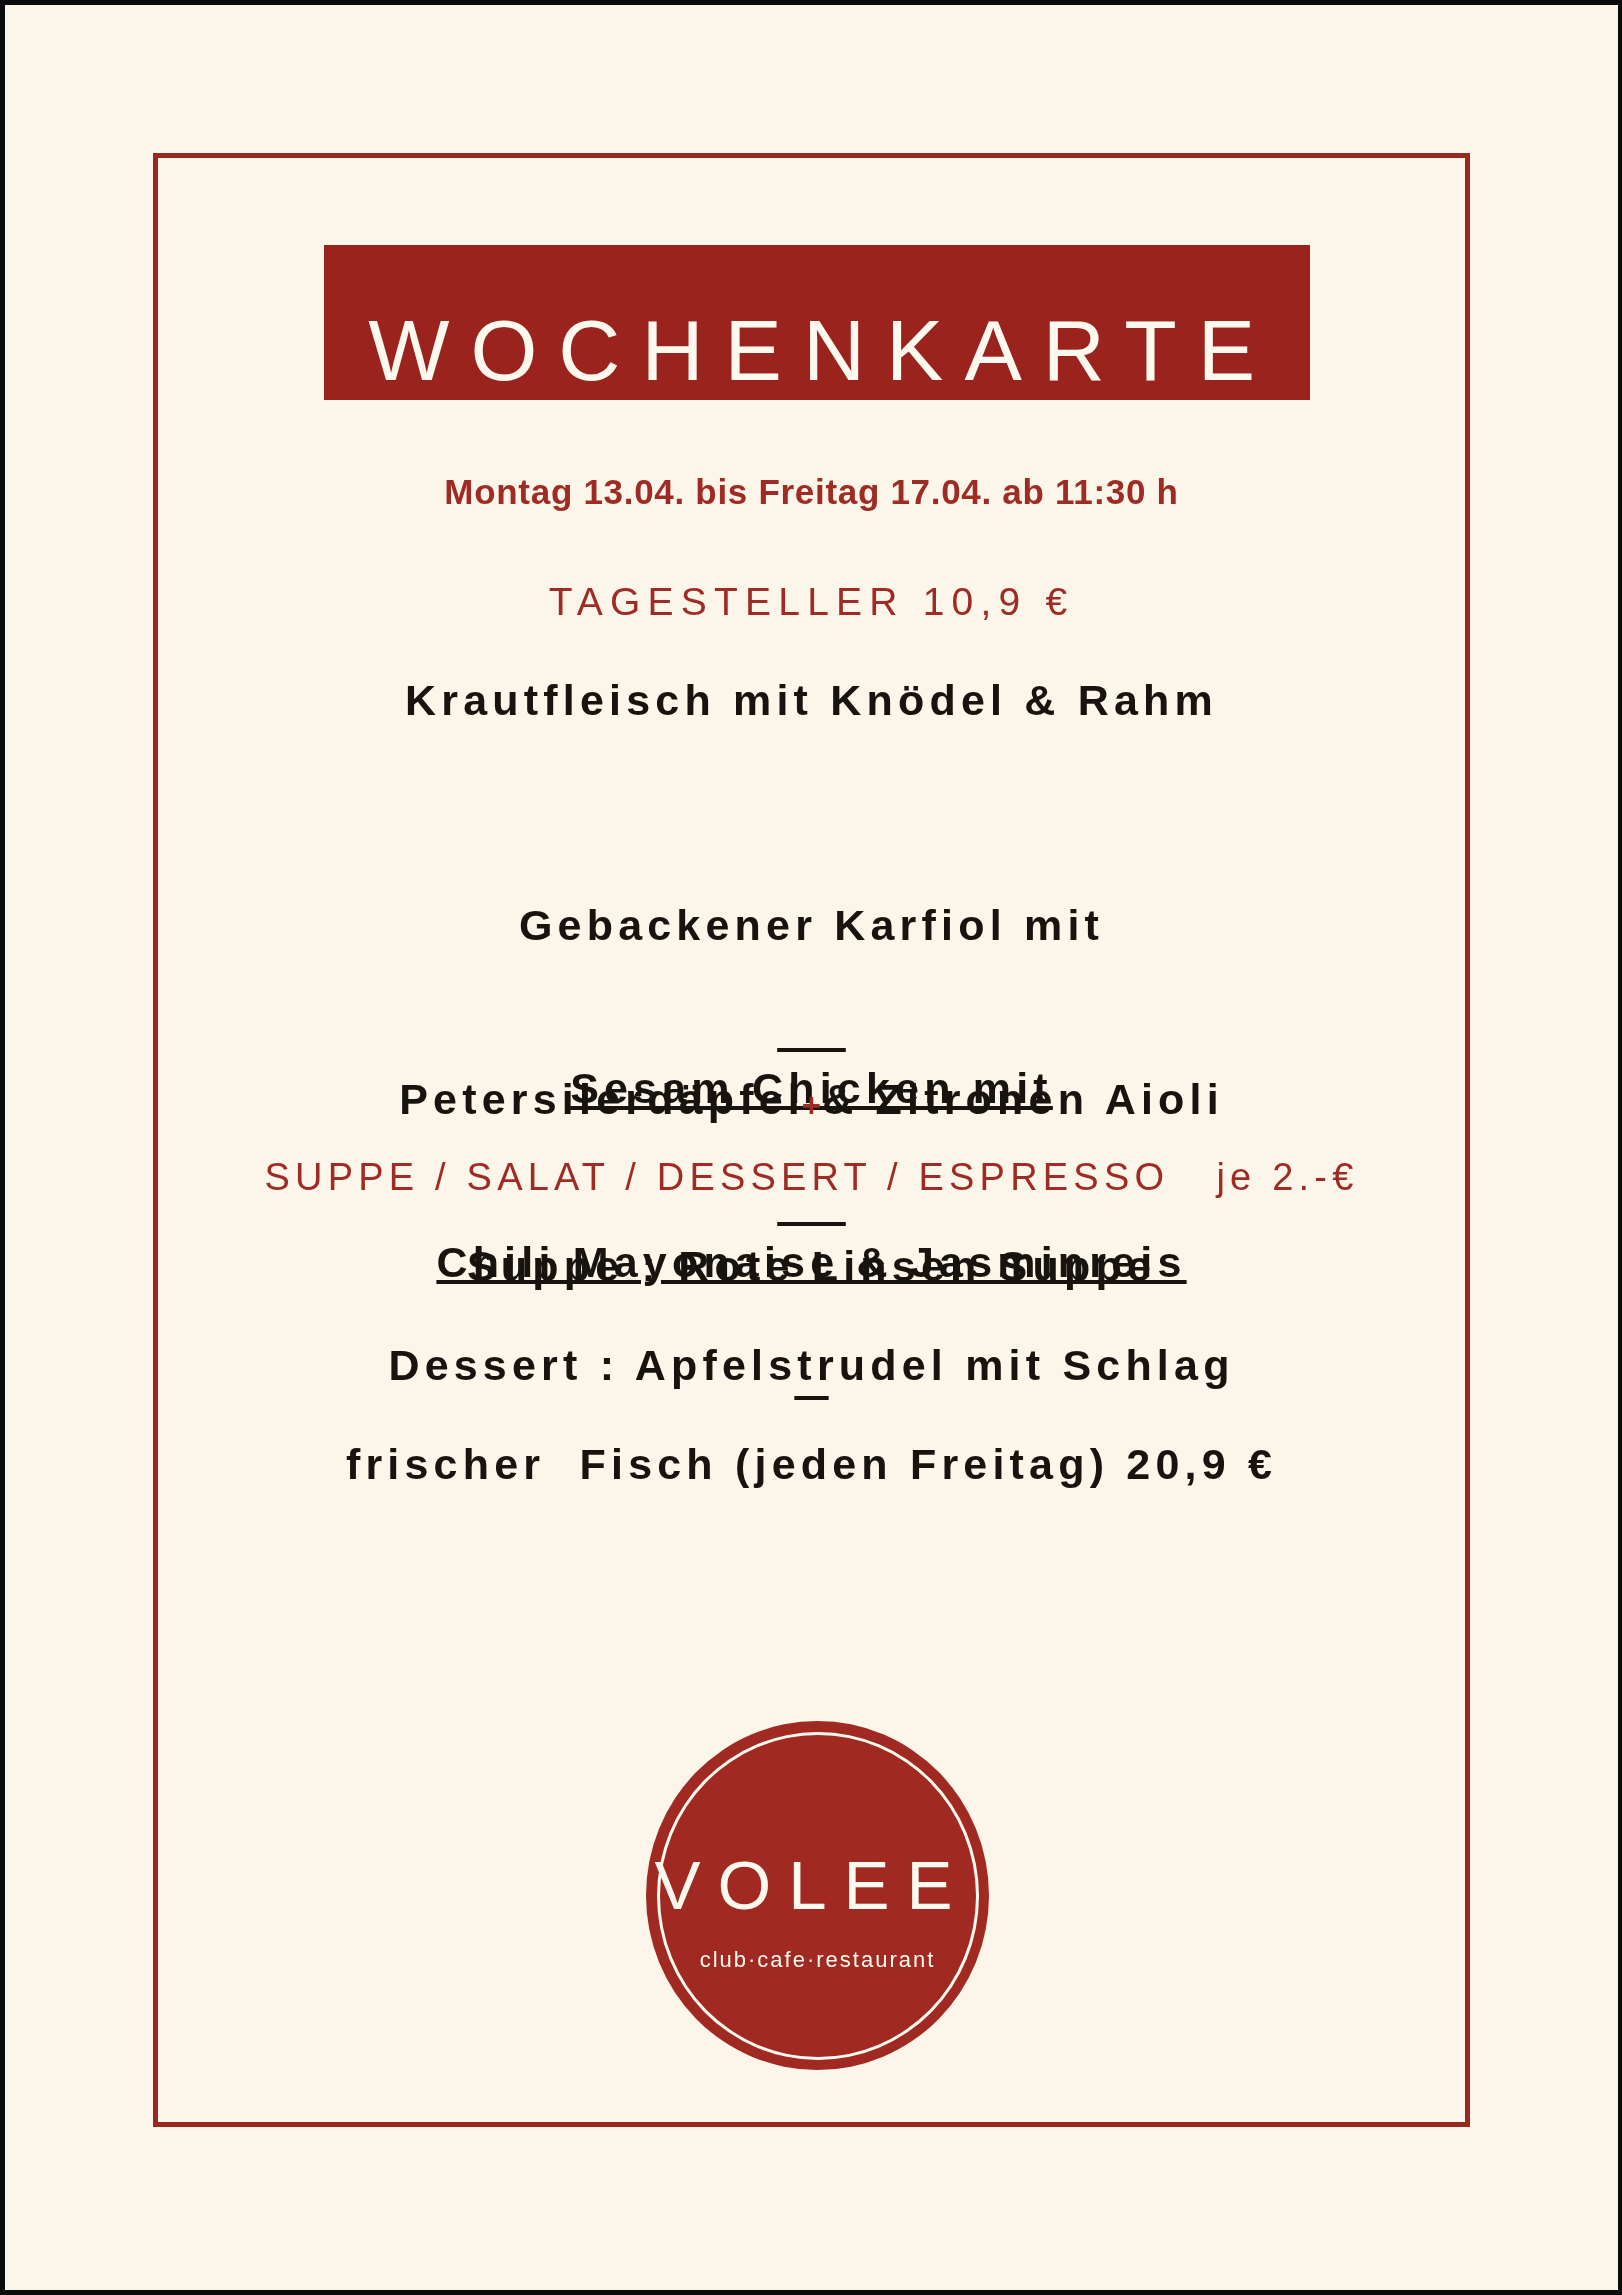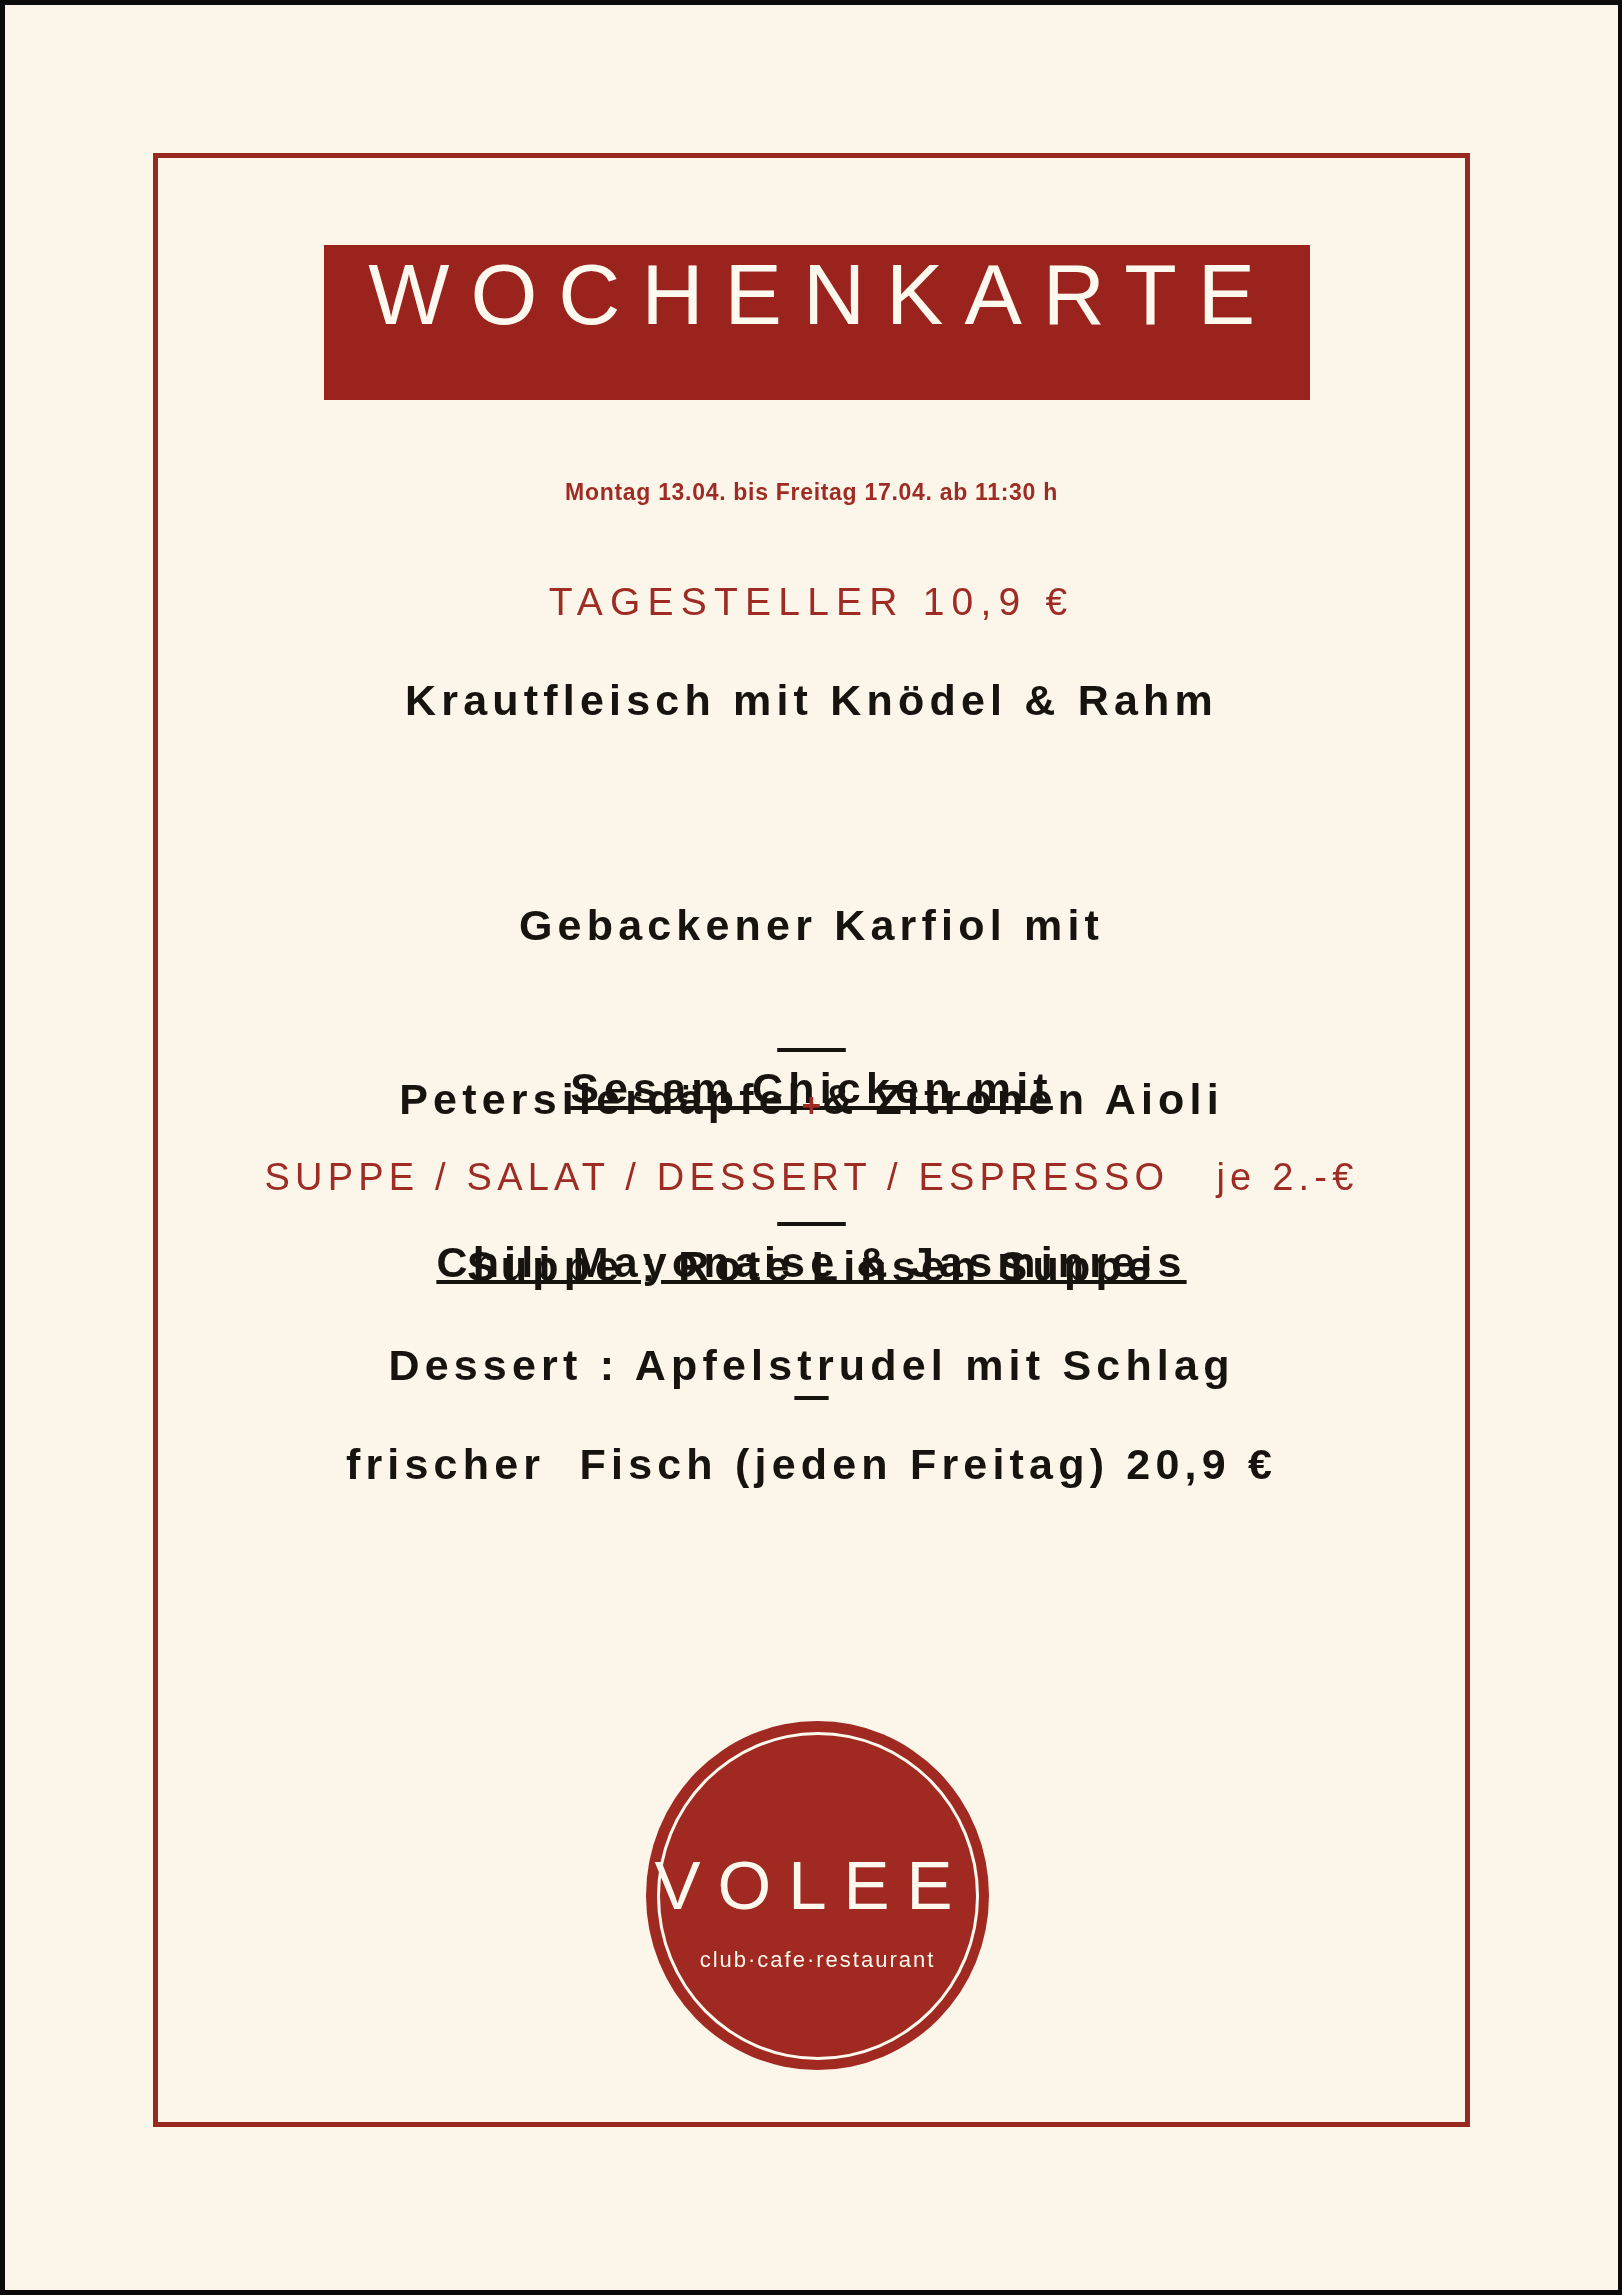--- a/index.html
+++ b/index.html
@@ -27,41 +27,41 @@
     border: 5.2px solid #97291f;
   }
   .title-banner {
     position: absolute;
     left: 319px;
     top: 240px;
     width: 986px;
     height: 155px;
     background: #9b231e;
     display: flex;
-    align-items: flex-start;
+    align-items: flex-end;
     justify-content: center;
   }
   .title-banner .title-text {
     color: #fdf9ee;
     font-size: 86px;
     font-weight: 300;
     letter-spacing: 21px;
     white-space: pre;
     text-indent: 10.5px;
   }
   .center-line {
     position: absolute;
     left: 0;
     right: 0;
     text-align: center;
     white-space: pre;
   }
   .date-line {
     top: 466px;
-    font-size: 23px;
+    font-size: 35px;
     line-height: 42px;
     font-weight: bold;
     letter-spacing: 0.7px;
     color: #9e2c24;
   }
   .red-caps {
     color: #9e2c24;
     font-weight: 400;
   }
   .tagesteller-line {

